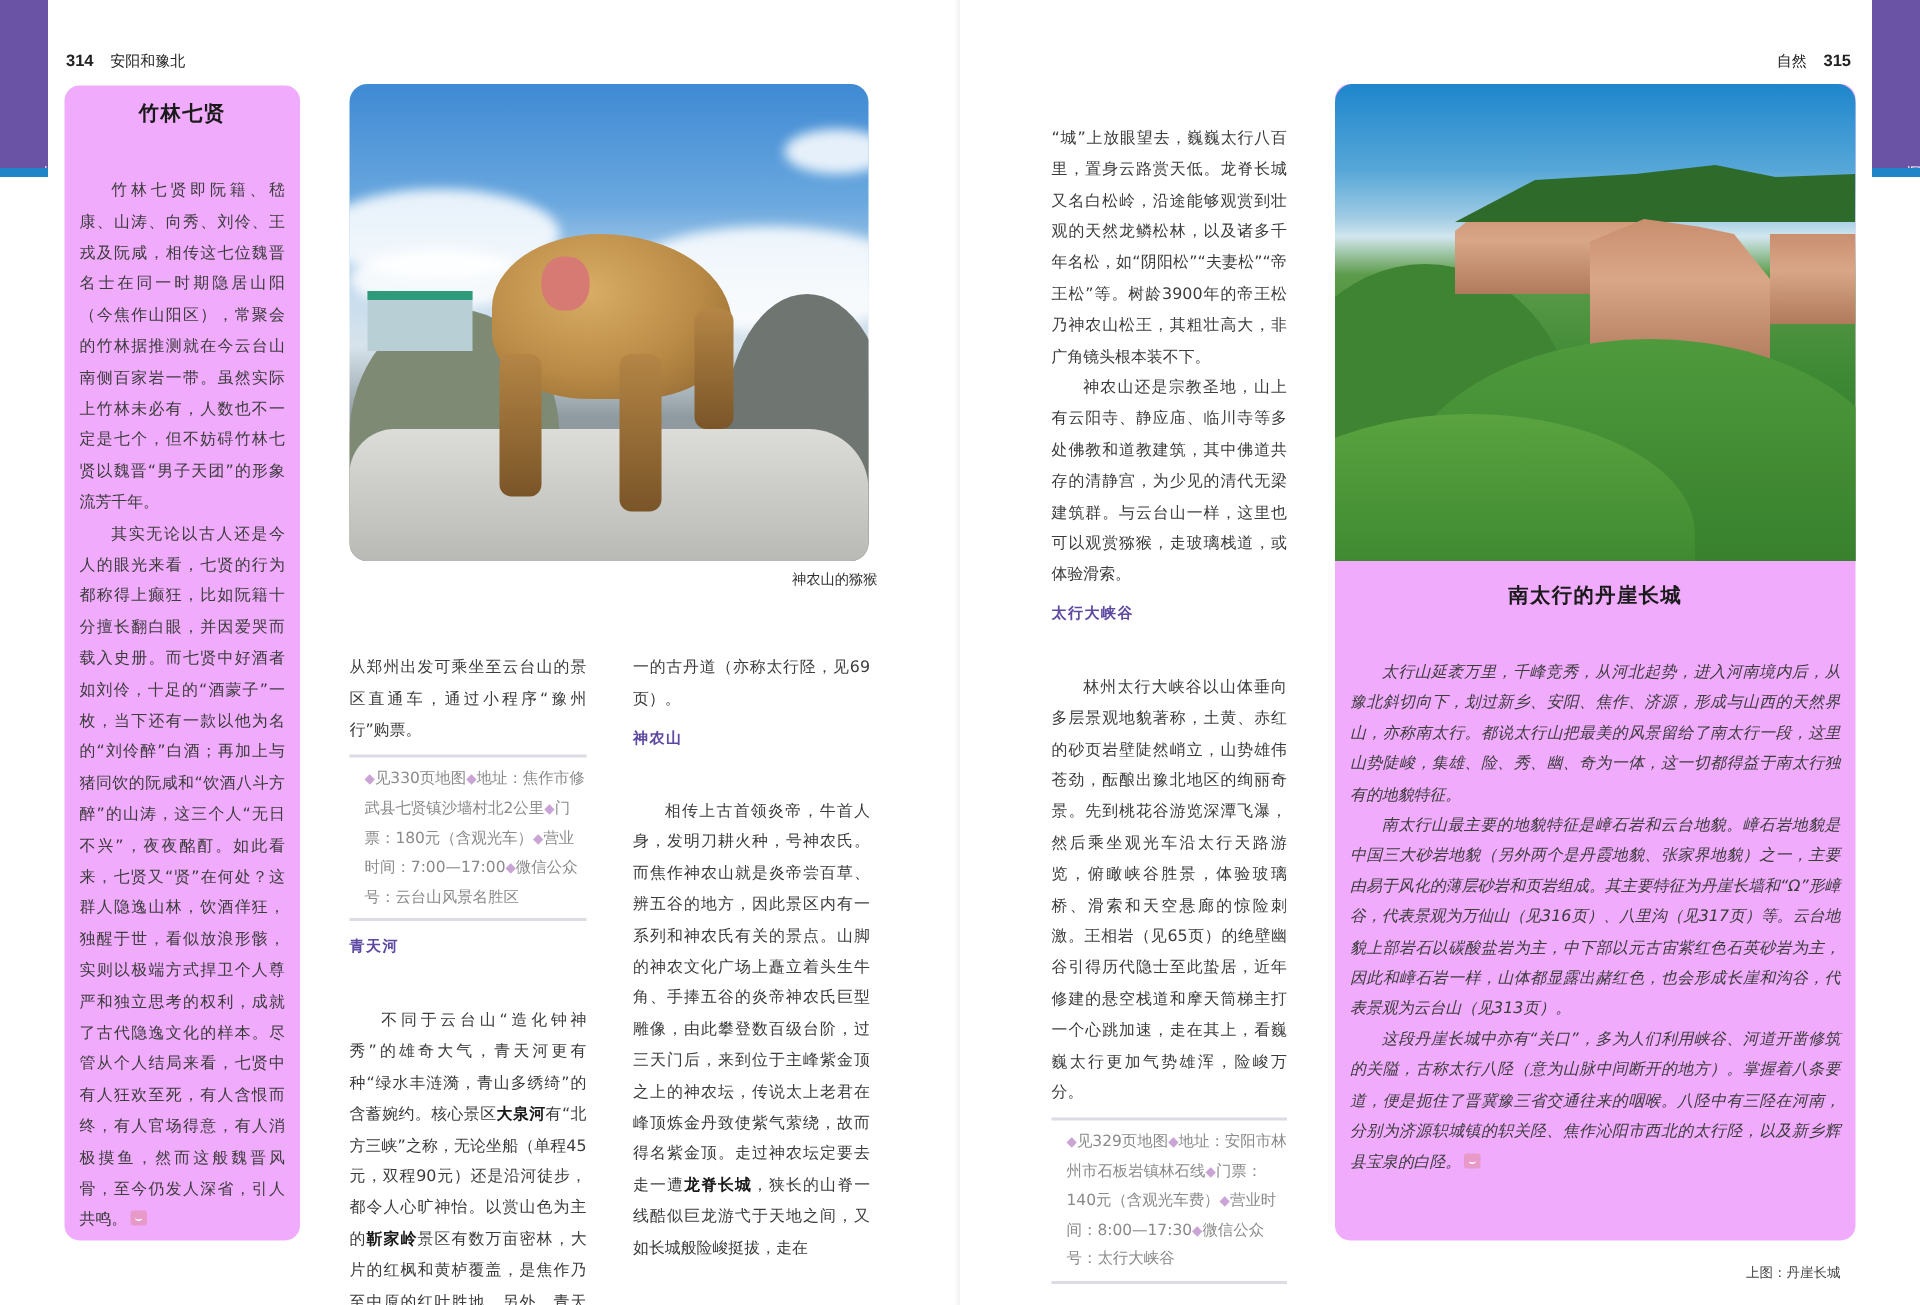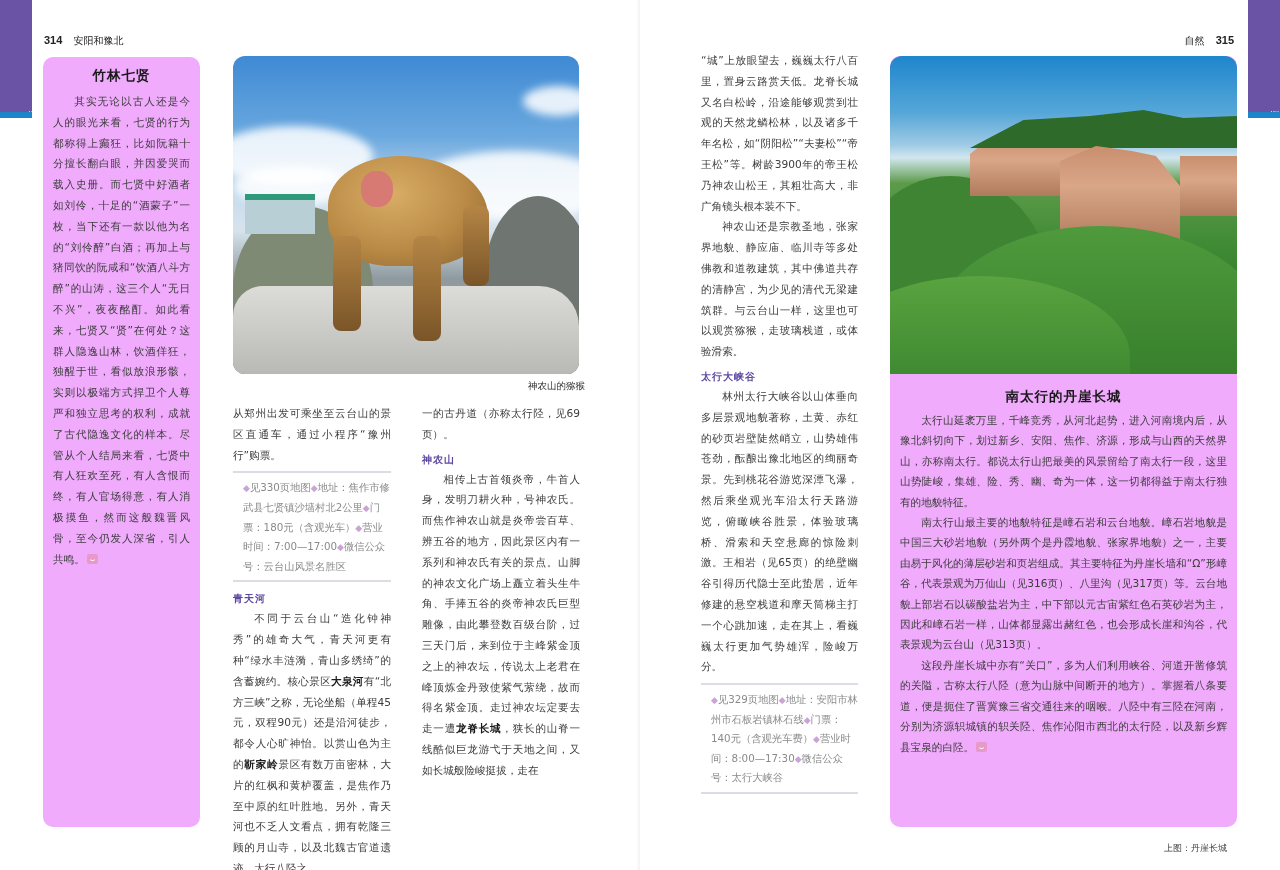--- a/index.html
+++ b/index.html
@@ -24,21 +24,21 @@
   .page-header { position: absolute; top: 34px; font-size: 10px; color: #222; }
   .page-header .num { font-weight: bold; font-size: 11px; font-family: "Liberation Sans", sans-serif; }
   .page-header.left { left: 44px; }
   .page-header.left .num { margin-right: 8px; }
   .page-header.right { right: 46px; text-align: center; margin-left: 48px; }
   .page-header.right .num { margin-left: 8px; }
 
   
   .pink-box { position: absolute; background: #f0abfc; border-radius: 10px; }
   .box-title { font-weight: bold; font-size: 13.5px; color: #1a1a1a; text-align: center; letter-spacing: 1px; }
-  .body-text { font-size: 10.6px; line-height: 20.8px; color: #3c3c3c; text-align: justify; }
+  .body-text { font-size: 10.6px; line-height: 20.8px; color: #3c3c3c; text-align: justify; margin-top: 32px; }
   .body-text p { text-indent: 2em; }
   .body-text p.noindent { text-indent: 0; }
   .body-text b { color: #1a1a1a; }
 
   .end-mark { display: inline-block; width: 11px; height: 10px; background: #e79ac7; border-radius: 2px;
     vertical-align: -1px; margin-left: 2px; position: relative; }
   .end-mark::after { content: ""; position: absolute; left: 3px; top: 4px; width: 5px; height: 2px; border-bottom: 1px solid #fff; border-radius: 0 0 3px 3px; }
 
   .col { position: absolute; }
   .info-block { border-top: 2px solid #dcdce4; border-bottom: 2px solid #dcdce4; padding: 5px 0 5px 10px;
@@ -74,20 +74,21 @@
     <div class="stripe"></div>
   </div>
   <div class="page-header left">
     <span class="num">314</span>
     <span>安阳和豫北</span>
   </div>
 
   <div class="pink-box" style="left:43px; top:57px; width:157px; height:770px; padding:10px 10px 0 10px;">
     <div class="box-title" style="margin-bottom:6px;">竹林七贤</div>
     <div class="body-text">
+      <p>竹林七贤即阮籍、嵇康、山涛、向秀、刘伶、王戎及阮咸，相传这七位魏晋名士在同一时期隐居山阳（今焦作山阳区），常聚会的竹林据推测就在今云台山南侧百家岩一带。虽然实际上竹林未必有，人数也不一定是七个，但不妨碍竹林七贤以魏晋“男子天团”的形象流芳千年。</p>
       <p><span>其实无论以古人还是今人的眼光来看，七贤的行为都称得上癫狂，比如阮籍十分擅长翻白眼，并因爱哭而载入史册。而七贤中好酒者如刘伶，十足的“酒蒙子”一枚，当下还有一款以他为名的“刘伶醉”白酒；再加上与猪同饮的阮咸和“饮酒八斗方醉”的山涛，这三个人“无日不兴”，夜夜酩酊。如此看来，七贤又“贤”在何处？这群人隐逸山林，饮酒佯狂，独醒于世，看似放浪形骸，实则以极端方式捍卫个人尊严和独立思考的权利，成就了古代隐逸文化的样本。尽管从个人结局来看，七贤中有人狂欢至死，有人含恨而终，有人官场得意，有人消极摸鱼，然而这般魏晋风骨，至今仍发人深省，引人共鸣。</span><span class="end-mark"></span></p>
     </div>
   </div>
 
   <div class="photo monkey-photo" style="left:233px; top:56px; width:346px; height:318px;">
     <div class="cloud" style="left:-20px; top:70px; width:160px; height:60px;"></div>
     <div class="cloud" style="left:0px; top:110px; width:120px; height:40px;"></div>
     <div class="cloud" style="left:180px; top:95px; width:200px; height:70px;"></div>
     <div class="cloud" style="left:290px; top:30px; width:70px; height:30px;"></div>
     <div class="hill" style="left:0; top:150px; width:140px; height:170px; background:#7e8a74;"></div>
@@ -134,21 +135,21 @@
     <div class="stripe"></div>
   </div>
   <div class="page-header right">
     <span>自然</span>
     <span class="num">315</span>
   </div>
 
   <div class="col" style="left:61px; top:50px; width:157px;">
     <div class="body-text">
       <p class="noindent">“城”上放眼望去，巍巍太行八百里，置身云路赏天低。龙脊长城又名白松岭，沿途能够观赏到壮观的天然龙鳞松林，以及诸多千年名松，如“阴阳松”“夫妻松”“帝王松”等。树龄3900年的帝王松乃神农山松王，其粗壮高大，非广角镜头根本装不下。</p>
-      <p>神农山还是宗教圣地，张家界地貌、静应庙、临川寺等多处佛教和道教建筑，其中佛道共存的清静宫，为少见的清代无梁建筑群。与云台山一样，这里也可以观赏猕猴，走玻璃栈道，或体验滑索。</p>
+      <p>神农山还是宗教圣地，山上有云阳寺、静应庙、临川寺等多处佛教和道教建筑，其中佛道共存的清静宫，为少见的清代无梁建筑群。与云台山一样，这里也可以观赏猕猴，走玻璃栈道，或体验滑索。</p>
     </div>
     <div class="section-title">太行大峡谷</div>
     <div class="body-text">
       <p>林州太行大峡谷以山体垂向多层景观地貌著称，土黄、赤红的砂页岩壁陡然峭立，山势雄伟苍劲，酝酿出豫北地区的绚丽奇景。先到桃花谷游览深潭飞瀑，然后乘坐观光车沿太行天路游览，俯瞰峡谷胜景，体验玻璃桥、滑索和天空悬廊的惊险刺激。王相岩（见65页）的绝壁幽谷引得历代隐士至此蛰居，近年修建的悬空栈道和摩天筒梯主打一个心跳加速，走在其上，看巍巍太行更加气势雄浑，险峻万分。</p>
     </div>
     <div class="info-block">
       <span class="dia">◆</span><span>见329页地图</span><span class="dia">◆</span><span>地址：安阳市林州市石板岩镇林石线</span><span class="dia">◆</span><span>门票：140元（含观光车费）</span><span class="dia">◆</span><span>营业时间：8:00—17:30</span><span class="dia">◆</span><span>微信公众号：太行大峡谷</span>
     </div>
 
   </div>
@@ -158,20 +159,20 @@
     <div class="slope" style="left:-40px; top:120px; width:200px; height:220px; background:#3f8433;"></div>
     <div class="cliff" style="left:80px; top:80px; width:150px; height:60px; clip-path: polygon(0 30%, 15% 0, 50% 5%, 85% 10%, 100% 40%, 100% 100%, 0 100%);"></div>
     <div class="ridge" style="left:80px; top:52px; width:267px; height:40px; background:#2e6a2a; clip-path: polygon(0 100%, 20% 30%, 45% 20%, 65% 5%, 80% 25%, 100% 20%, 100% 100%);"></div>
     <div class="cliff" style="left:170px; top:90px; width:120px; height:100px; clip-path: polygon(0 15%, 30% 0, 60% 5%, 80% 10%, 100% 40%, 100% 100%, 0 100%);"></div>
     <div class="cliff" style="left:290px; top:100px; width:57px; height:60px;"></div>
     <div class="slope" style="left:40px; top:170px; width:340px; height:220px; background:linear-gradient(to bottom,#4f9a3c,#2d7426);"></div>
     <div class="slope" style="left:-60px; top:220px; width:300px; height:160px; background:linear-gradient(to bottom,#5aa340,#2f7b28);"></div>
   </div>
   <div class="col" style="left:260px; top:388px; width:327px;">
     <div class="box-title" style="margin-bottom:4px;">南太行的丹崖长城</div>
-    <div class="body-text" style="line-height:20.4px;">
+    <div class="body-text" style="line-height:20.4px;font-style:italic;">
       <p>太行山延袤万里，千峰竞秀，从河北起势，进入河南境内后，从豫北斜切向下，划过新乡、安阳、焦作、济源，形成与山西的天然界山，亦称南太行。都说太行山把最美的风景留给了南太行一段，这里山势陡峻，集雄、险、秀、幽、奇为一体，这一切都得益于南太行独有的地貌特征。</p>
       <p>南太行山最主要的地貌特征是嶂石岩和云台地貌。嶂石岩地貌是中国三大砂岩地貌（另外两个是丹霞地貌、张家界地貌）之一，主要由易于风化的薄层砂岩和页岩组成。其主要特征为丹崖长墙和“Ω”形嶂谷，代表景观为万仙山（见316页）、八里沟（见317页）等。云台地貌上部岩石以碳酸盐岩为主，中下部以元古宙紫红色石英砂岩为主，因此和嶂石岩一样，山体都显露出赭红色，也会形成长崖和沟谷，代表景观为云台山（见313页）。</p>
       <p><span>这段丹崖长城中亦有“关口”，多为人们利用峡谷、河道开凿修筑的关隘，古称太行八陉（意为山脉中间断开的地方）。掌握着八条要道，便是扼住了晋冀豫三省交通往来的咽喉。八陉中有三陉在河南，分别为济源轵城镇的轵关陉、焦作沁阳市西北的太行陉，以及新乡辉县宝泉的白陉。</span><span class="end-mark"></span></p>
     </div>
   </div>
   <div class="caption" style="left:524px; top:842px; font-size:9px; color:#444;">上图：丹崖长城</div>
 </div>
 
 </body></html>

